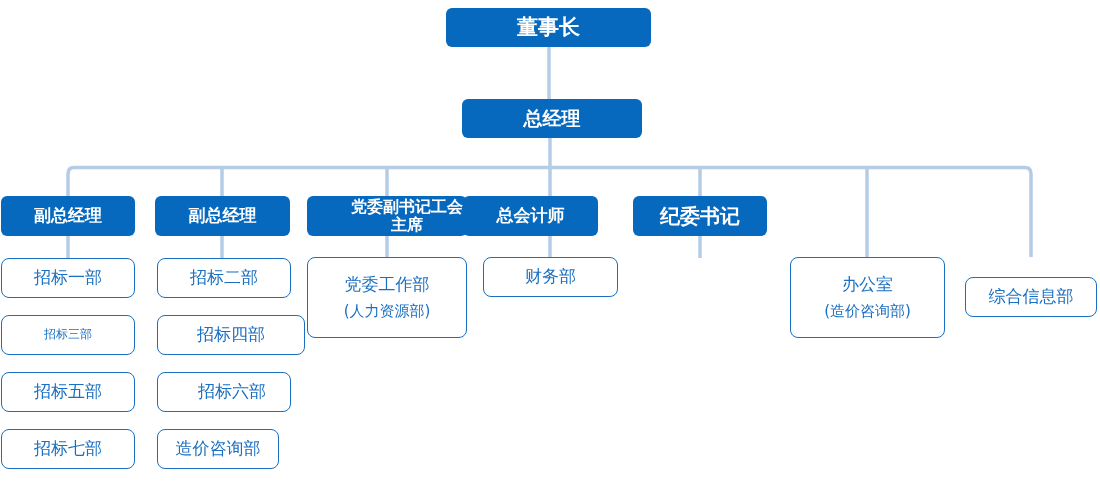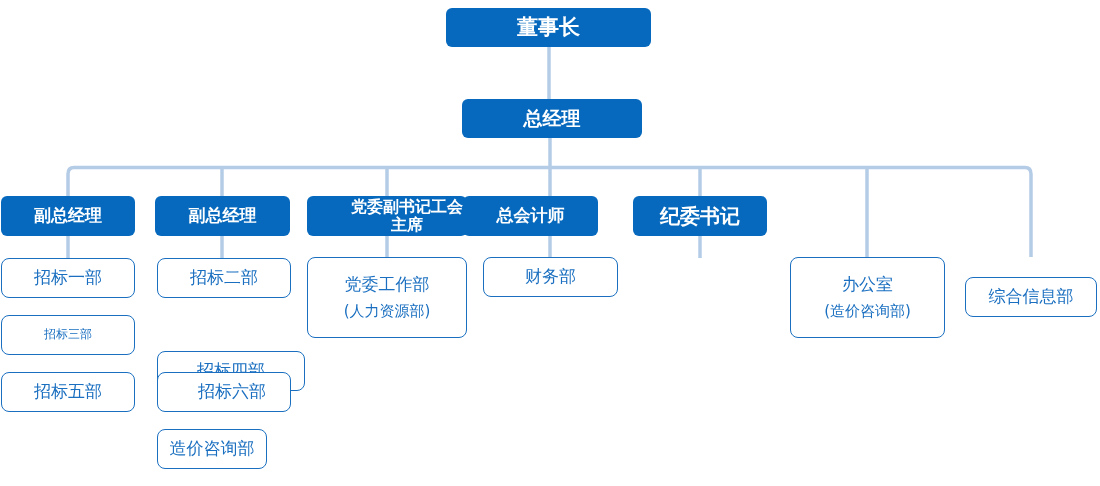--- a/index.html
+++ b/index.html
@@ -59,23 +59,23 @@
   .n-head-2          { left: 307px; top: 196px; width: 160px; height: 40px; font-size: 16px; padding-left: 40px; }
   .n-head-3          { left: 463px; top: 196px; width: 135px; height: 40px; font-size: 17px; }
   .n-head-4          { left: 633px; top: 196px; width: 134px; height: 40px; font-size: 20px; }
 
   .n-c0-0 { left: 1px;   top: 258px; width: 134px; height: 40px; font-size: 17px; }
   .n-c0-1 { left: 1px;   top: 315px; width: 134px; height: 40px; font-size: 12px; }
   .n-c0-2 { left: 1px;   top: 372px; width: 134px; height: 40px; font-size: 17px; }
   .n-c0-3 { left: 1px;   top: 429px; width: 134px; height: 40px; font-size: 17px; }
 
   .n-c1-0 { left: 157px; top: 258px; width: 134px; height: 40px; font-size: 17px; }
-  .n-c1-1 { left: 157px; top: 315px; width: 148px; height: 40px; font-size: 17px; margin-top: 36px; }
+  .n-c1-1 { left: 157px; top: 315px; width: 148px; height: 40px; font-size: 17px; }
   .n-c1-2 { left: 157px; top: 372px; width: 134px; height: 40px; font-size: 17px; padding-left: 16px; }
-  .n-c1-3 { left: 157px; top: 429px; width: 110px; height: 40px; font-size: 17px; }
+  .n-c1-3 { left: 157px; top: 429px; width: 122px; height: 40px; font-size: 17px; }
 
   .n-c2-0 { left: 307px; top: 257px; width: 160px; height: 81px; font-size: 17px; }
   .n-c3-0 { left: 483px; top: 257px; width: 135px; height: 40px; font-size: 17px; }
   .n-c4-0 { left: 633px; top: 257px; width: 134px; height: 40px; font-size: 17px; }
 
   .n-office { left: 790px; top: 257px; width: 155px; height: 81px; font-size: 17px; }
   .n-info   { left: 965px; top: 257px; width: 132px; height: 40px; font-size: 17px; margin-top: 20px; }
 </style>
 </head>
 <body>
@@ -102,20 +102,21 @@
 
   <div class="node filled n-head-0">副总经理</div>
   <div class="node filled n-head-1">副总经理</div>
   <div class="node filled n-head-2">党委副书记工会主席</div>
   <div class="node filled n-head-3">总会计师</div>
   <div class="node filled n-head-4">纪委书记</div>
 
   <div class="node outline n-c0-0">招标一部</div>
   <div class="node outline n-c0-1">招标三部</div>
   <div class="node outline n-c0-2">招标五部</div>
+  <div class="node outline n-c0-3">招标七部</div>
 
   <div class="node outline n-c1-0">招标二部</div>
   <div class="node outline n-c1-1">招标四部</div>
   <div class="node outline n-c1-2">招标六部</div>
   <div class="node outline n-c1-3">造价咨询部</div>
 
   <div class="node outline n-c2-0">
     <span>党委工作部</span>
     <span class="line2">(人力资源部)</span>
   </div>

